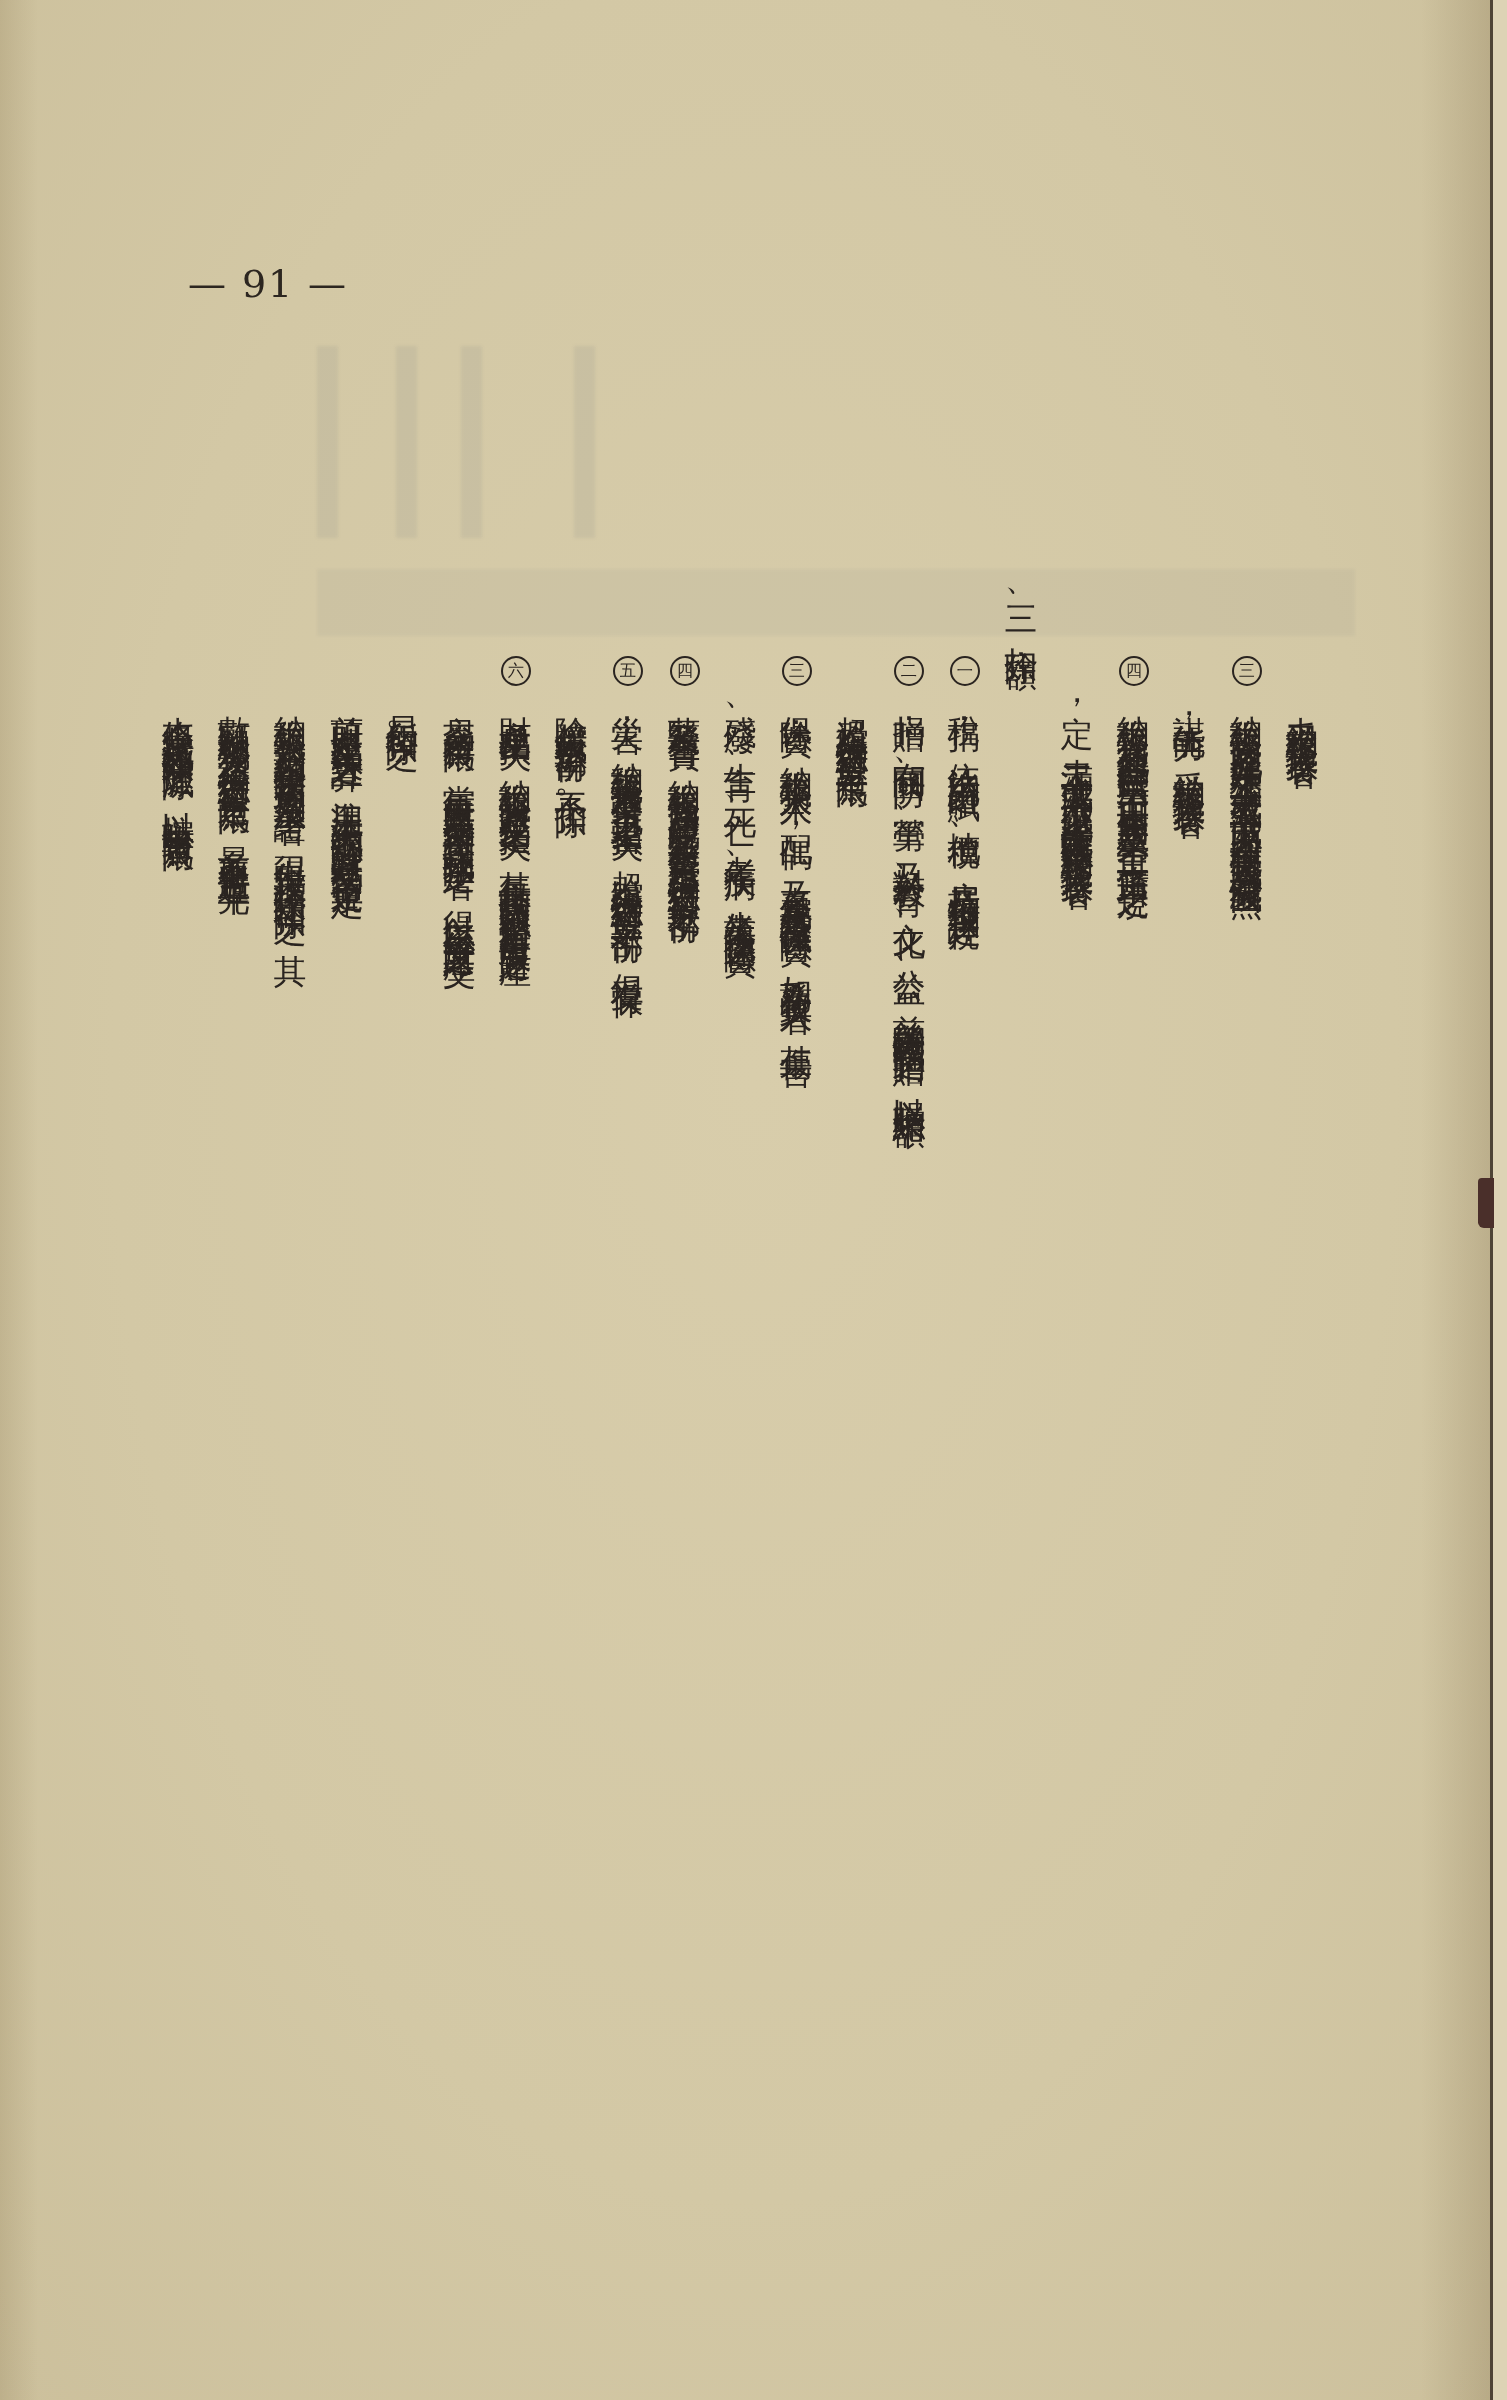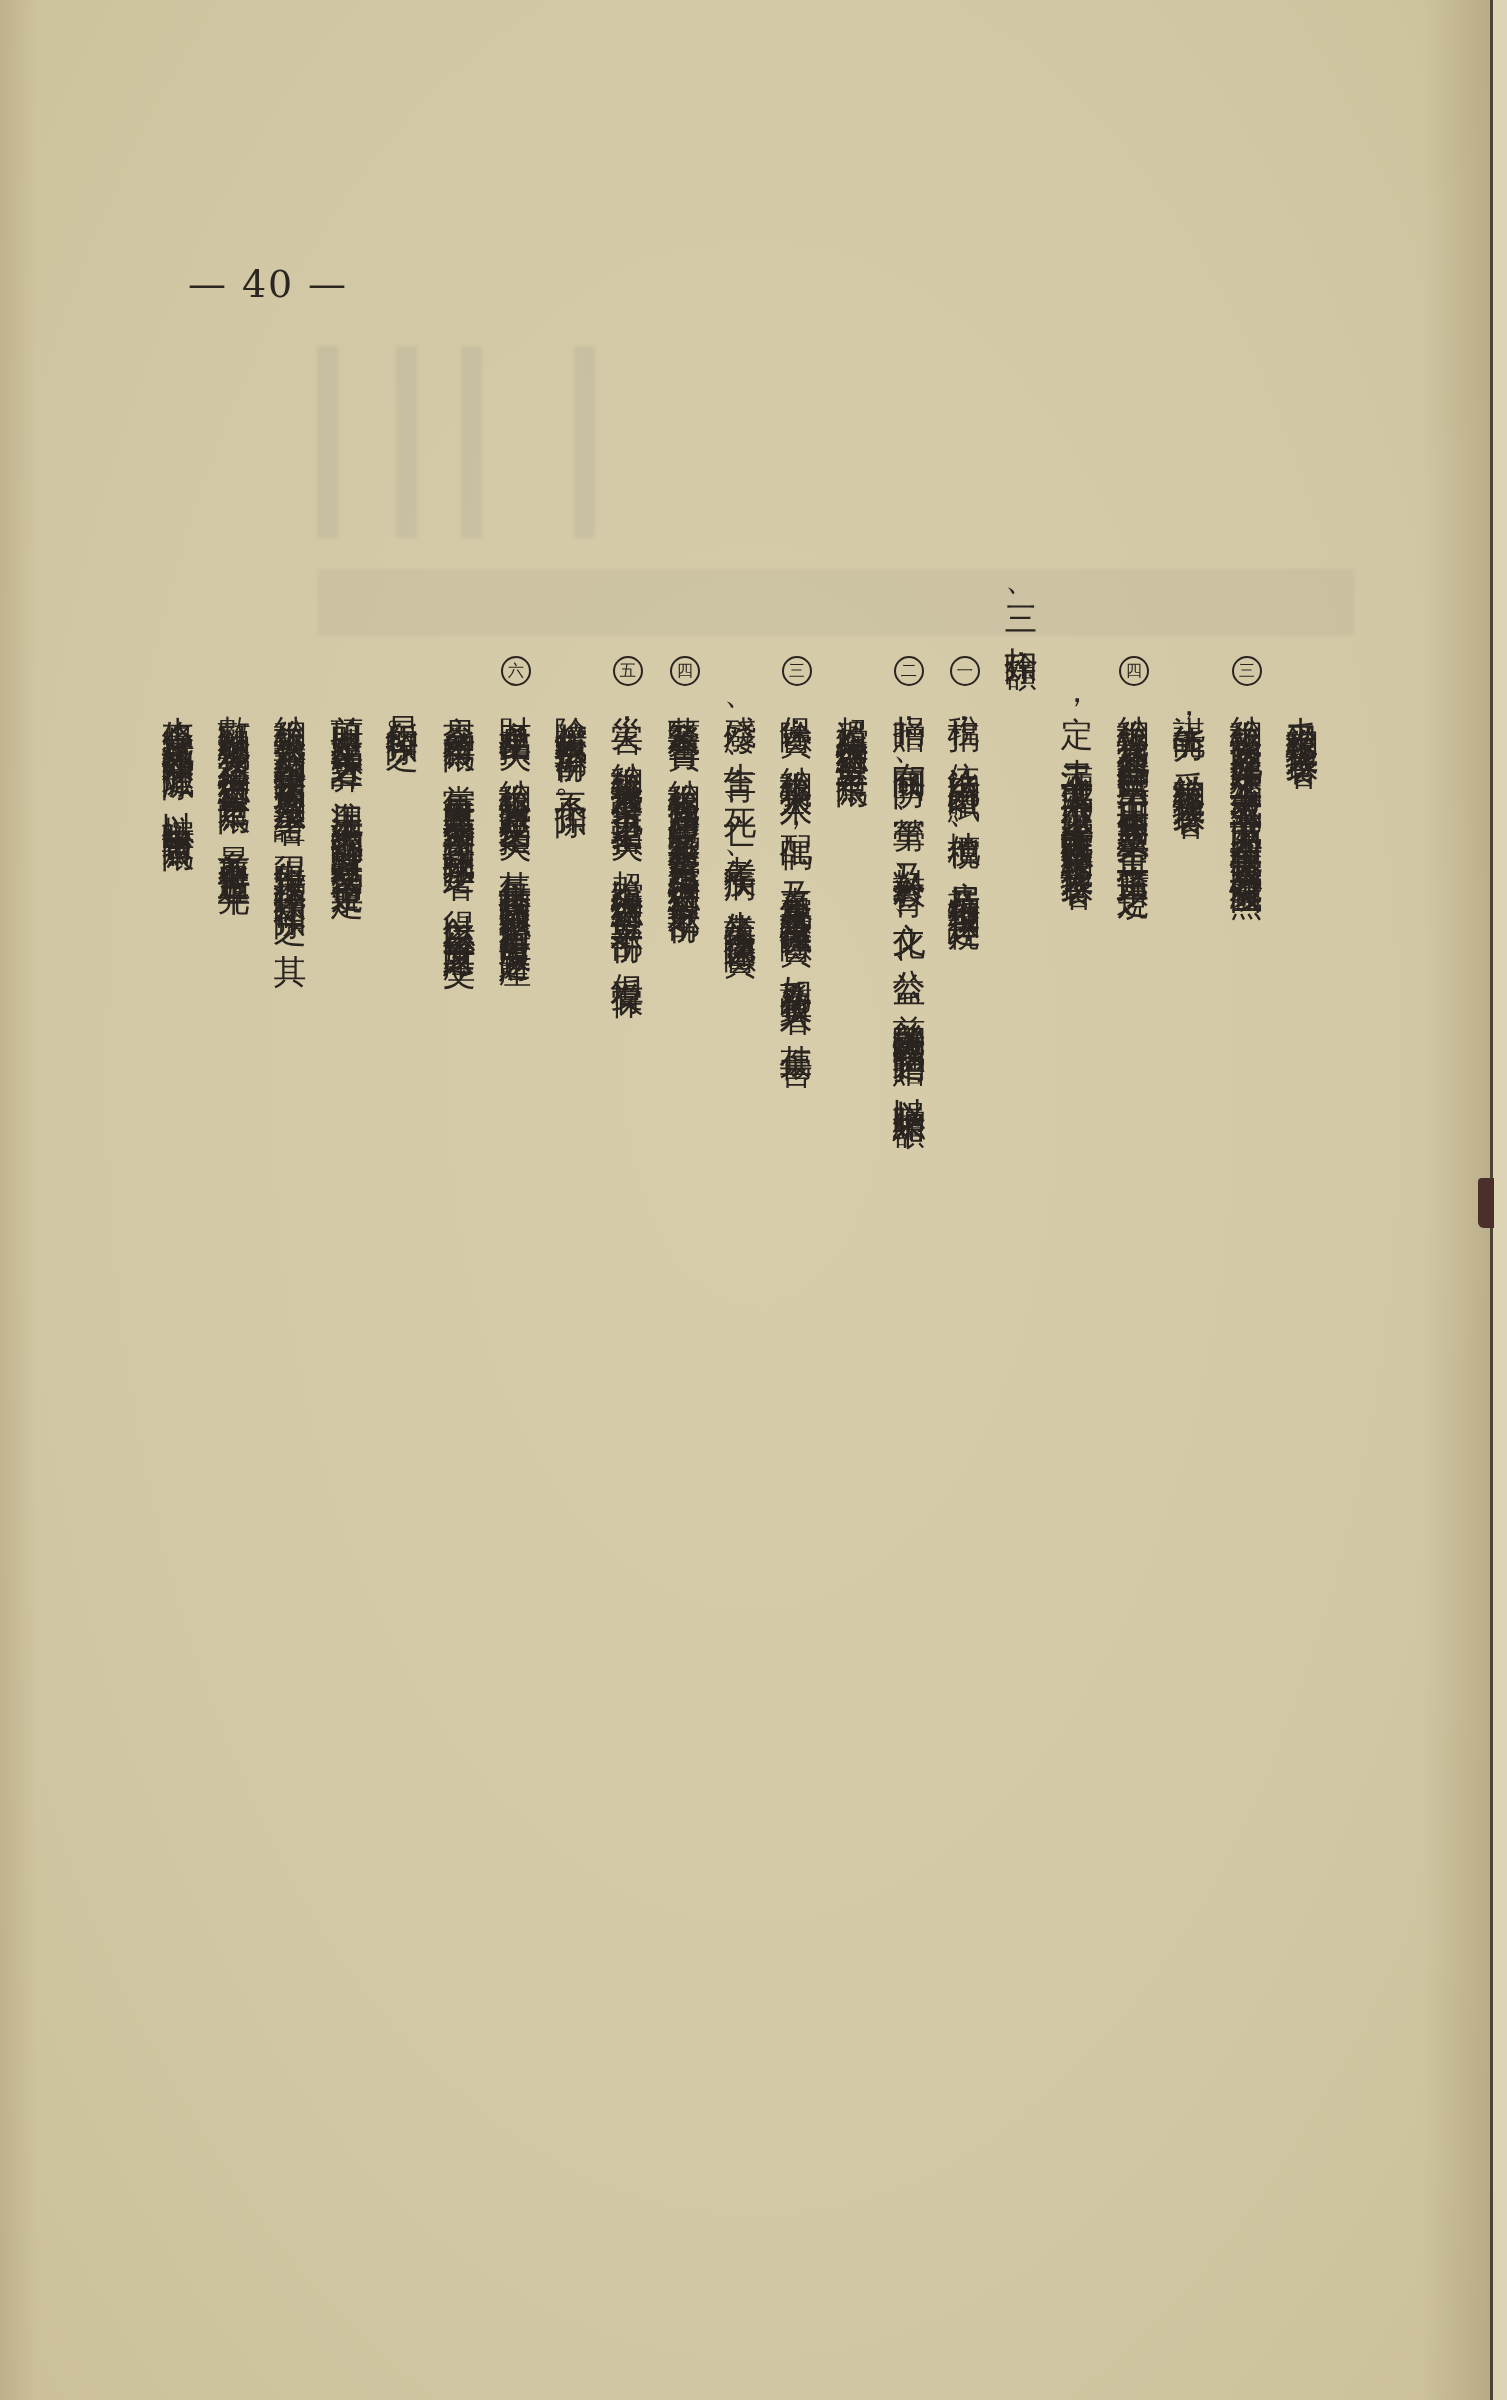--- a/index.html
+++ b/index.html
@@ -41,21 +41,21 @@
   <div class="edge-strip"></div>
   <div class="edge-line"></div>
   <div class="edge-notch"></div>
 
   <div class="ghost" style="left:317px;top:346px;width:21px;height:192px;"></div>
   <div class="ghost" style="left:396px;top:346px;width:21px;height:192px;"></div>
   <div class="ghost" style="left:461px;top:346px;width:21px;height:192px;"></div>
   <div class="ghost" style="left:574px;top:346px;width:21px;height:192px;"></div>
   <div class="ghost" style="left:317px;top:569px;width:1038px;height:67px;opacity:0.7;"></div>
 
-  <div class="page-number">— 40 —</div>
+  <div class="page-number">— 91 —</div>
 
   <div class="col" style="left:1283px;top:690px;">力受納稅義務人扶養者。</div>
 
   <div class="marker" style="left:1232px;top:656px;">三</div>
   <div class="col" style="left:1227px;top:690px;">納稅義務人之同胞兄弟姊妹未滿二十歲者或滿二十歲以上而因在校就學或因身心殘廢或因無</div>
   <div class="col" style="left:1170px;top:690px;">謀生能力，受納稅義務人扶養者。</div>
 
   <div class="marker" style="left:1119px;top:656px;">四</div>
   <div class="col" style="left:1114px;top:690px;">納稅義務人之其他親屬合於民法第一千一百十四條第四款及第一千一百二十三條第三項之規</div>
   <div class="col" style="left:1058px;top:690px;">定，未滿二十歲或滿六十歲以上無謀生能力確係受納稅義務人扶養者。</div>

